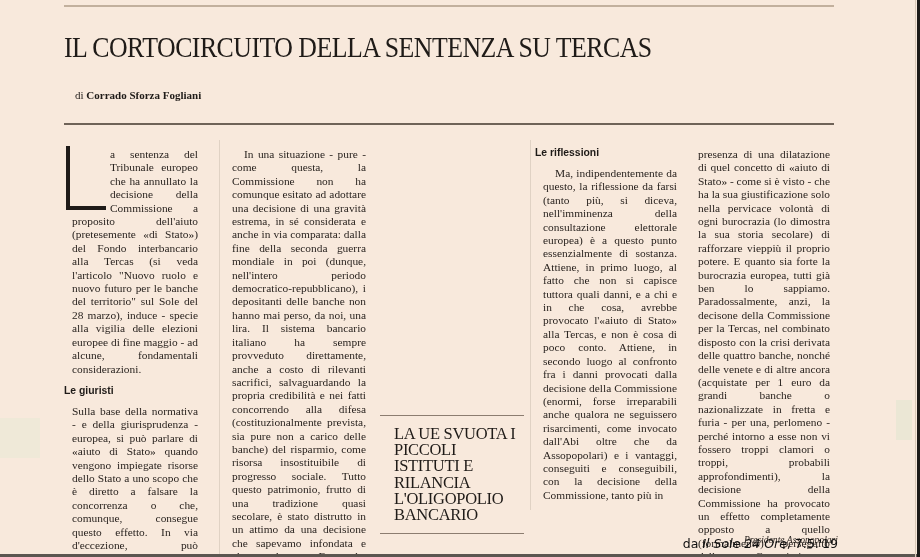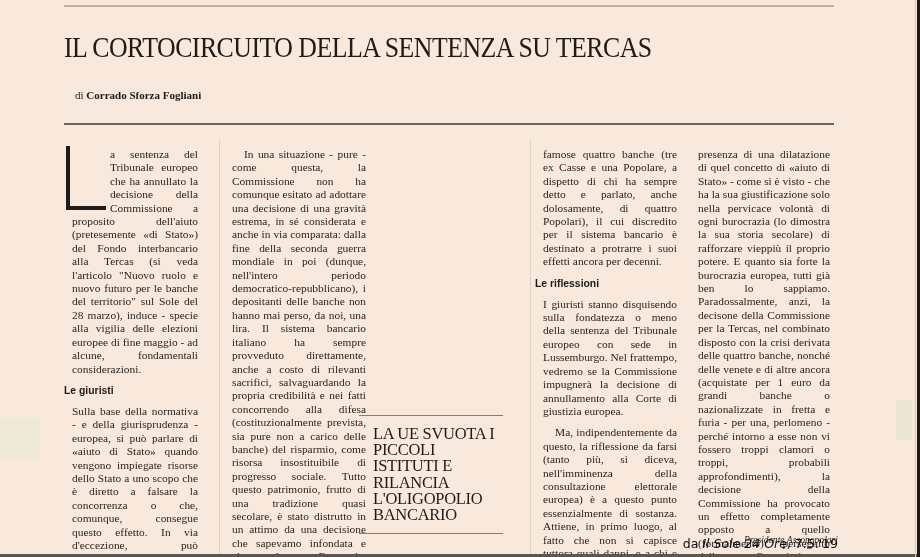--- a/index.html
+++ b/index.html
@@ -38,21 +38,21 @@
   .c1 { left:64px; width:142px; }
   .c2 { left:219px; width:150px; border-left:1px solid #e0d2c4; padding-left:4px; }
   .c3 { left:530px; width:150px; border-left:1px solid #e0d2c4; padding-left:4px; }
   .c4 { left:690px; width:148px; }
   .dropcap {
     float:left; width:42px; height:64px; position:relative; margin-right:4px;
   }
   .dropcap .v { position:absolute; left:2px; top:6px; width:4px; height:64px; background:#1f1b18; }
   .dropcap .h { position:absolute; left:2px; top:66px; width:40px; height:4px; background:#1f1b18; }
   .pull {
-    position:absolute; left:359px; top:415px; width:144px;
+    position:absolute; left:380px; top:415px; width:144px;
   }
   .pull .line { height:1px; background:#8c7d70; }
   .pull .text {
     font-family:"Liberation Serif", serif; font-size:16.5px; line-height:16.2px;
     color:#1f1b18; padding:10px 0 10px 14px; letter-spacing:-0.3px;
   }
   .sign {
     position:absolute; left:690px; top:534px; width:148px; text-align:right;
     font-family:"Liberation Serif", serif; font-style:italic; font-size:9.6px; color:#2a2420;
   }
@@ -98,23 +98,21 @@
 </div>
 
 <div class="pull">
   <div class="line"></div>
   <div class="text">LA UE SVUOTA I PICCOLI ISTITUTI E RILANCIA L'OLIGOPOLIO BANCARIO</div>
   <div class="line"></div>
 </div>
 
 <div class="col c3">
   <div>
-      <p>famose quattro banche (tre ex Casse e una Popolare, a dispetto di chi ha sempre detto e parlato, anche dolosamente, di quattro Popolari), il cui discredito per il sistema bancario è destinato a protrarre i suoi effetti ancora per decenni.</p>
       <h4>Le riflessioni</h4>
-      <p>I giuristi stanno disquisendo sulla fondatezza o meno della sentenza del Tribunale europeo con sede in Lussemburgo. Nel frattempo, vedremo se la Commissione impugnerà la decisione di annullamento alla Corte di giustizia europea.</p>
       <p class="ind">Ma, indipendentemente da questo, la riflessione da farsi (tanto più, si diceva, nell'imminenza della consultazione elettorale europea) è a questo punto essenzialmente di sostanza. Attiene, in primo luogo, al fatto che non si capisce tuttora quali danni, e a chi e in che cosa, avrebbe provocato l'«aiuto di Stato» alla Tercas, e non è cosa di poco conto. Attiene, in secondo luogo al confronto fra i danni provocati dalla decisione della Commissione (enormi, forse irreparabili anche qualora ne seguissero risarcimenti, come invocato dall'Abi oltre che da Assopopolari) e i vantaggi, conseguiti e conseguibili, con la decisione della Commissione, tanto più in</p>
     </div>
 </div>
 
 <div class="col c4">
   <div>
       <p>presenza di una dilatazione di quel concetto di «aiuto di Stato» - come si è visto - che ha la sua giustificazione solo nella pervicace volontà di ogni burocrazia (lo dimostra la sua storia secolare) di rafforzare vieppiù il proprio potere. E quanto sia forte la burocrazia europea, tutti già ben lo sappiamo. Paradossalmente, anzi, la decisone della Commissione per la Tercas, nel combinato disposto con la crisi derivata delle quattro banche, nonché delle venete e di altre ancora (acquistate per 1 euro da grandi banche o nazionalizzate in fretta e furia - per una, perlomeno - perché intorno a esse non vi fossero troppi clamori o troppi, probabili approfondimenti), la decisione della Commissione ha provocato un effetto completamente opposto a quello (formalmente) perseguito dalla stessa Commissione, e afferente alla tutela della concorrenza. Ha infatti causato un ulteriore, importante passo in avanti verso l'oligopolio bancario italiano, proprio come vuole - attraverso le progressive eliminazioni delle banche di territorio - la finanza internazionale.</p>
     </div>
 </div>
 

